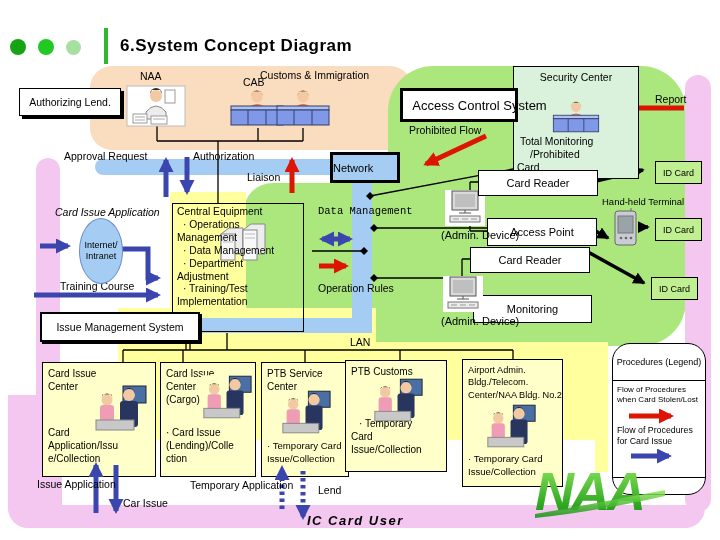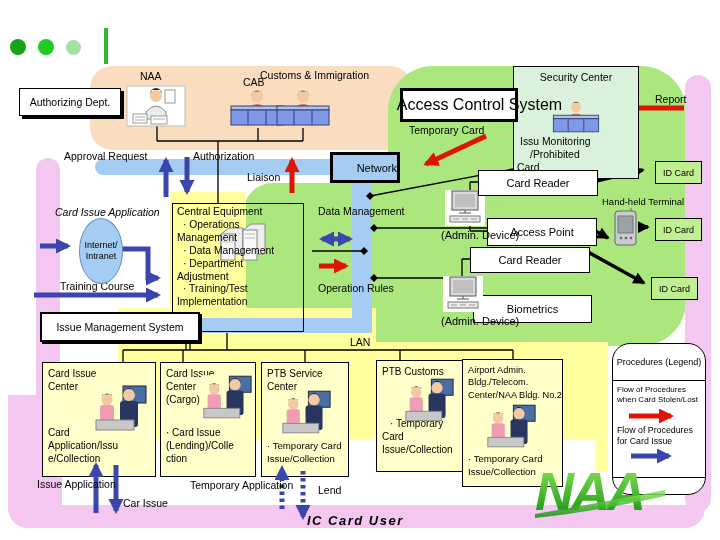--- a/index.html
+++ b/index.html
@@ -28,20 +28,21 @@
 </style>
 </head>
 <body>
 
 <div class="stage">
 
   <div class="abs z2" style="left:10px;top:39px;width:16px;height:16px;border-radius:50%;background:#16A316;"></div>
   <div class="abs z2" style="left:38px;top:39px;width:16px;height:16px;border-radius:50%;background:#22C922;"></div>
   <div class="abs z2" style="left:66px;top:40px;width:15px;height:15px;border-radius:50%;background:#A7DFA0;"></div>
   <div class="abs z2" style="left:104px;top:28px;width:4px;height:36px;background:#2EB82E;"></div>
+  <div class="abs z2" style="left:120px;top:36px;font-size:17px;font-weight:600;letter-spacing:.5px;white-space:nowrap;">6.System Concept Diagram</div>
 
   <div class="bg peach z1" style="left:90px;top:66px;width:322px;height:84px;"></div>
   <div class="bg greenz z1" style="left:388px;top:66px;width:298px;height:280px;border-radius:45px;"></div>
   <div class="bg greenz z1" style="left:243px;top:183px;width:255px;height:163px;border-radius:30px;"></div>
   <div class="bg yellowz z1" style="left:170px;top:192px;width:76px;height:140px;"></div>
   <div class="bg yellowz z1" style="left:118px;top:308px;width:258px;height:37px;"></div>
   <div class="bg yellowz z1" style="left:118px;top:342px;width:490px;height:98px;"></div>
   <div class="bg yellowz z1" style="left:595px;top:438px;width:13px;height:34px;"></div>
   <div class="bg pinkz z1" style="left:36px;top:158px;width:24px;height:244px;border-radius:12px 12px 0 0;"></div>
   <div class="bg pinkz z1" style="left:8px;top:395px;width:54px;height:133px;border-radius:0 0 0 22px;"></div>
@@ -133,50 +134,50 @@
   <svg class="z4" style="left:272px;top:88px;" width="62" height="40" viewBox="0 0 62 40">
     <circle cx="31" cy="9" r="5.5" fill="#F2C9A3"></circle>
       <path d="M25.5,8 a5.5,5.5 0 0 1 11,0 l-1.5,-4.5 -8,0 z" fill="#7A3A22"></path>
     <path d="M22,20 Q31,12 40,20 z" fill="#E2724F"></path>
     <rect x="5" y="18" width="52" height="4" fill="#AFC0F2" stroke="#33406B" stroke-width="1"></rect>
     <rect x="5" y="22" width="52" height="15" fill="#8098E8" stroke="#33406B" stroke-width="1"></rect>
     <path d="M22,22 V37 M40,22 V37" stroke="#33406B"></path>
   </svg>
 
   <div class="abs shadowbox z4" style="left:19px;top:88px;width:100px;height:26px;">
-    <span class="t">Authorizing Dept.</span>
+    <span class="t">Authorizing Lend.</span>
   </div>
 
   <div class="box z4" style="left:513px;top:66px;width:124px;height:111px;background:#DAF2DC;">
     <div class="t" style="position:absolute;left:50%;transform:translateX(-50%);top:4px;">Security Center</div>
     <svg style="left:35px;top:32px;" width="54" height="36" viewBox="0 0 62 40">
       <circle cx="31" cy="9" r="5.5" fill="#F2C9A3"></circle>
         <path d="M25.5,8 a5.5,5.5 0 0 1 11,0 l-1.5,-4.5 -8,0 z" fill="#7A3A22"></path>
       <path d="M22,20 Q31,12 40,20 z" fill="#E2724F"></path>
       <rect x="5" y="18" width="52" height="4" fill="#AFC0F2" stroke="#33406B" stroke-width="1"></rect>
       <rect x="5" y="22" width="52" height="15" fill="#8098E8" stroke="#33406B" stroke-width="1"></rect>
       <path d="M22,22 V37 M40,22 V37" stroke="#33406B"></path>
     </svg>
-    <div class="t" style="position:absolute;left:6px;top:69px;font-size:10.4px;">Issu Monitoring</div>
+    <div class="t" style="position:absolute;left:6px;top:69px;font-size:10.4px;">Total Monitoring</div>
     <div class="t" style="position:absolute;left:16px;top:82px;font-size:10.4px;">/Prohibited</div>
     <div class="t" style="position:absolute;left:3px;top:95px;font-size:10.4px;">Card</div>
   </div>
 
   <div class="abs z4" style="left:400px;top:88px;width:112px;height:28px;background:#fff;border:3px solid #000;display:flex;align-items:center;justify-content:center;">
-    <span style="font-size:16px;white-space:nowrap;margin-left:41px;">Access Control System</span>
-  </div>
-
-  <div class="abs t z4" style="left:409px;top:124px;">Temporary Card</div>
+    <span style="font-size:13px;white-space:nowrap;margin-left:41px;">Access Control System</span>
+  </div>
+
+  <div class="abs t z4" style="left:409px;top:124px;">Prohibited Flow</div>
   <div class="abs t z4" style="left:655px;top:93px;">Report</div>
 
   <div class="box cbox z5" style="left:478px;top:170px;width:118px;height:24px;">
     <span>Card Reader</span>
   </div>
 
-  <div class="abs z4" style="left:330px;top:152px;width:64px;height:25px;background:#A5CDF4;border:3px solid #000;display:flex;align-items:center;justify-content:flex-end;">
+  <div class="abs z4" style="left:330px;top:152px;width:64px;height:25px;background:#A5CDF4;border:3px solid #000;display:flex;align-items:center;justify-content:flex-start;">
     <span style="font-size:11px;">Network</span>
   </div>
   <div class="abs t z4" style="left:350px;top:318px;margin-top:18px;">LAN</div>
 
   <div class="abs t z4" style="left:64px;top:150px;">Approval Request</div>
   <div class="abs t z4" style="left:193px;top:150px;">Authorization</div>
   <div class="abs t z4" style="left:247px;top:171px;">Liaison</div>
   <div class="abs t z4" style="left:55px;top:206px;font-style:italic;">Card Issue Application</div>
   <div class="abs t z4" style="left:60px;top:280px;">Training Course</div>
 
@@ -203,31 +204,31 @@
       <div style="white-space:nowrap;">Implementation</div>
     </div>
   </div>
 
   <div class="abs z4" style="left:79px;top:218px;width:42px;height:64px;border-radius:50%;background:#A5CDF4;border:1px solid #6A8CC8;
               display:flex;flex-direction:column;align-items:center;justify-content:center;font-size:9px;line-height:11px;">
     <span>Internet/</span>
     <span>Intranet</span>
   </div>
 
-  <div class="abs t z4" style="left:318px;top:205px;">Data Management</div>
+  <div class="abs t z4" style="left:318px;top:205px;font-family:Liberation Mono, monospace;">Data Management</div>
   <div class="abs t z4" style="left:318px;top:282px;">Operation Rules</div>
 
   <div class="box cbox z4" style="left:487px;top:218px;width:108px;height:26px;">
     <span>Access Point</span>
   </div>
   <div class="box cbox z4" style="left:470px;top:247px;width:118px;height:24px;">
     <span>Card Reader</span>
   </div>
   <div class="box cbox z4" style="left:473px;top:295px;width:117px;height:26px;">
-    <span>Biometrics</span>
+    <span>Monitoring</span>
   </div>
 
   <svg class="z4" style="left:445px;top:190px;" width="40" height="36" viewBox="0 0 40 36">
     <rect x="0" y="0" width="40" height="36" fill="#fff"></rect>
     <rect x="7" y="1" width="26" height="19" fill="#D9D9D9" stroke="#555"></rect>
     <rect x="10" y="4" width="20" height="13" fill="#BFBFBF"></rect>
     <path d="M20,20 v3 M14,23 h12" stroke="#555"></path>
     <rect x="5" y="26" width="30" height="6" fill="#ECECEC" stroke="#777"></rect>
     <path d="M8,29 h6 M17,29 h6 M26,29 h6" stroke="#999"></path>
   </svg>
@@ -329,21 +330,21 @@
         <path d="M8.5,14 a5.5,5.5 0 0 1 11,0 l-1,-4.5 -9,0 z" fill="#5A3A28"></path>
       <rect x="7" y="20" width="14" height="17" rx="3" fill="#F09CB4"></rect>
       <rect x="3" y="35" width="38" height="10" fill="#C8C8C8" stroke="#888"></rect>
     </svg>
     <div class="det" style="top:76px;font-size:9.6px;">
         <div>· Temporary Card</div>
         <div>Issue/Collection</div>
       </div>
   </div>
 
-  <div class="ybox z4" style="left:376px;top:360px;width:100px;height:110px;">
+  <div class="ybox z4" style="left:345px;top:360px;width:100px;height:110px;">
     <div class="ttl">
         <div>PTB Customs</div>
       </div>
     <svg style="left:26px;top:17px;" width="52" height="44" viewBox="0 0 55 46">
       <rect x="0" y="0" width="55" height="46" fill="#FFFFC9"></rect>
       <rect x="30" y="1" width="23" height="17" fill="#4A6FA5" stroke="#223"></rect>
       <circle cx="36" cy="10" r="6" fill="#F2C9A3"></circle>
         <path d="M30,9 a6,6 0 0 1 12,0 l-2,-5 -8,0 z" fill="#222"></path>
       <rect x="27" y="16" width="18" height="26" rx="3" fill="#27355F"></rect>
       <circle cx="14" cy="15" r="5.5" fill="#F2C9A3"></circle>

